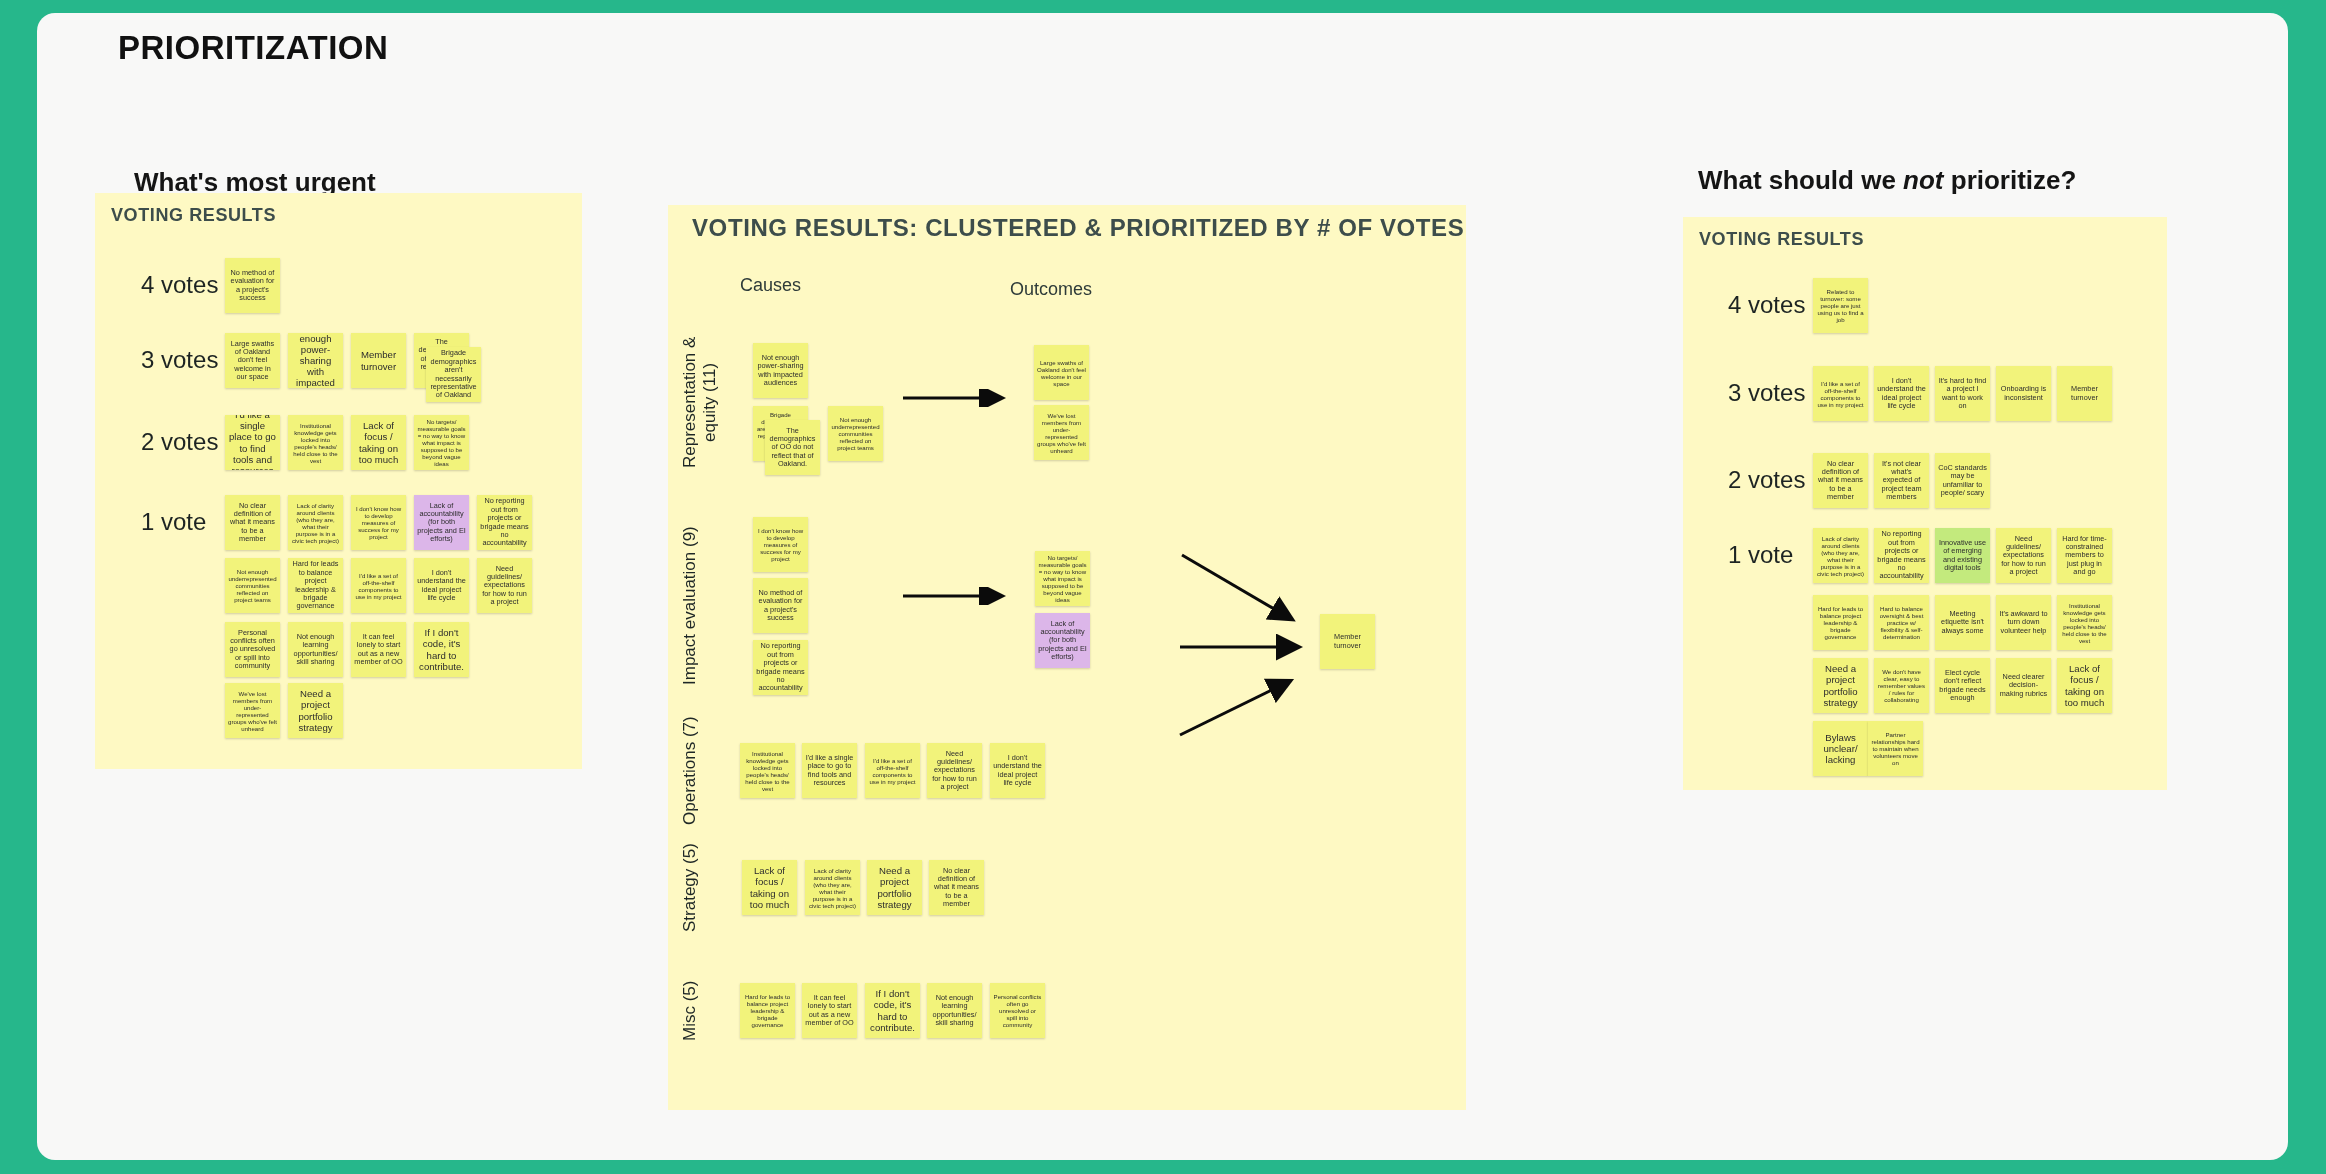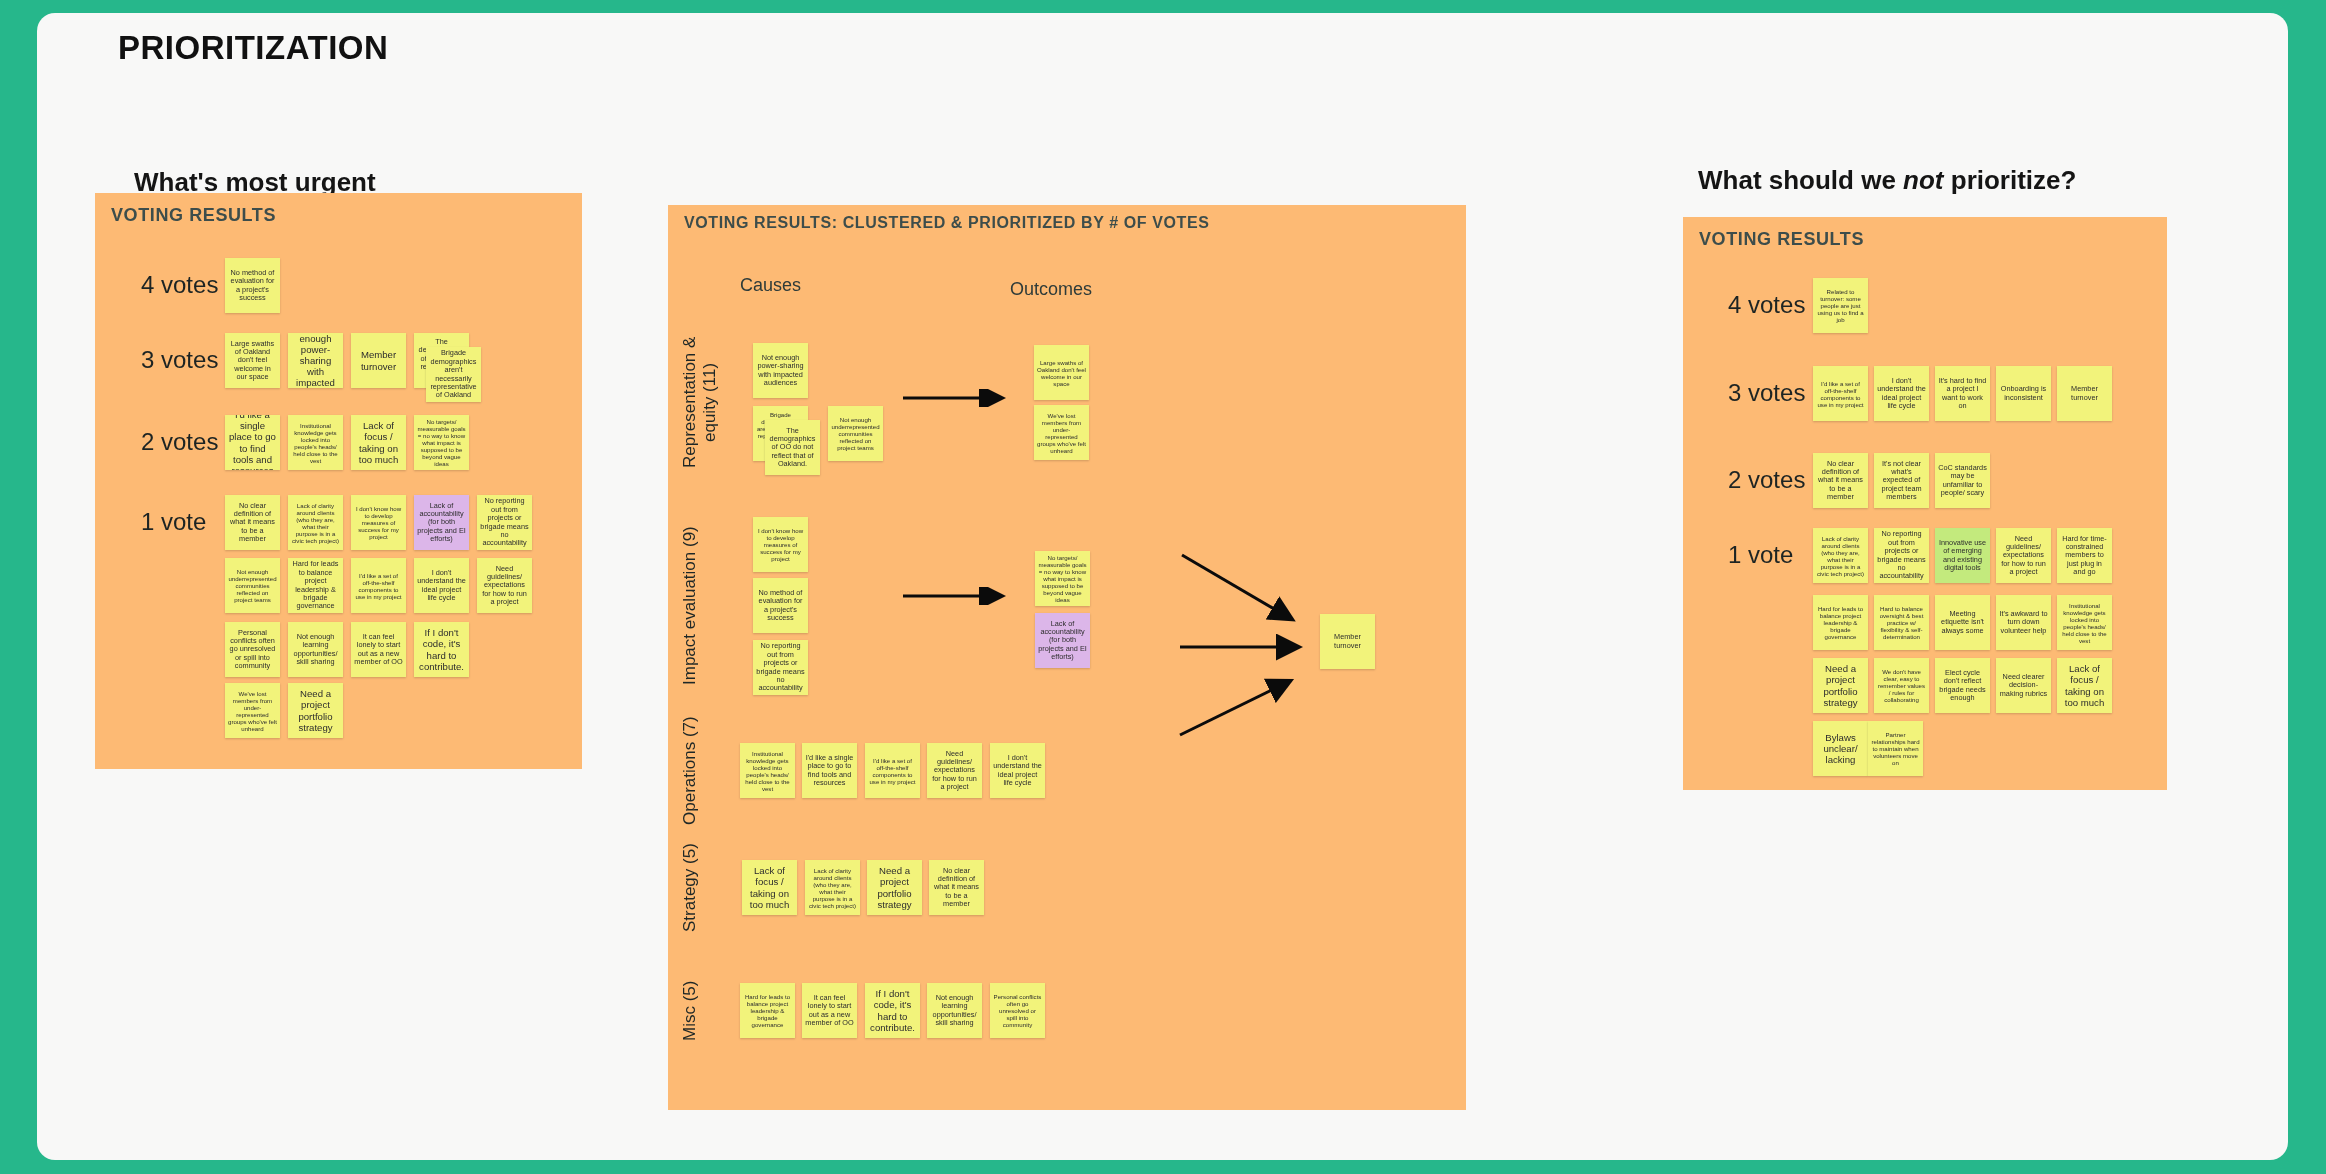--- a/index.html
+++ b/index.html
@@ -16,30 +16,30 @@
     position:absolute;left:81px;top:16px;margin:0;
     font-size:33px;font-weight:bold;letter-spacing:.5px;color:#111;
   }
   .section-heading{
     position:absolute;margin:16px;font-weight:bold;color:#151515;
   }
   .left-heading{left:81px;top:138px;font-size:26px;}
   .right-heading{left:1645px;top:136px;font-size:26px;}
   .right-heading em{font-style:italic;}
   .panel{
-    position:absolute;background:#fdba74;
+    position:absolute;background:#fef9c3;
   }
   .panel-label{
     position:absolute;left:16px;top:12px;
     font-size:18px;font-weight:bold;letter-spacing:.6px;color:#3d4d4b;
   }
   #left-panel{left:58px;top:180px;width:487px;height:576px;}
   #middle-panel{left:631px;top:192px;width:798px;height:905px;}
   #right-panel{left:1646px;top:204px;width:484px;height:573px;}
-  #middle-panel .panel-label{font-size:16px;top:9px;}
+  #middle-panel .panel-label{font-size:24px;top:9px;margin-left:8px;}
   .col-header{
     position:absolute;font-size:18px;color:#2e3b39;
   }
   .vote-label{
     position:absolute;font-size:24px;color:#1d2423;white-space:nowrap;
   }
   .line{
     position:absolute;display:flex;align-items:flex-start;
   }
   .sticky{

